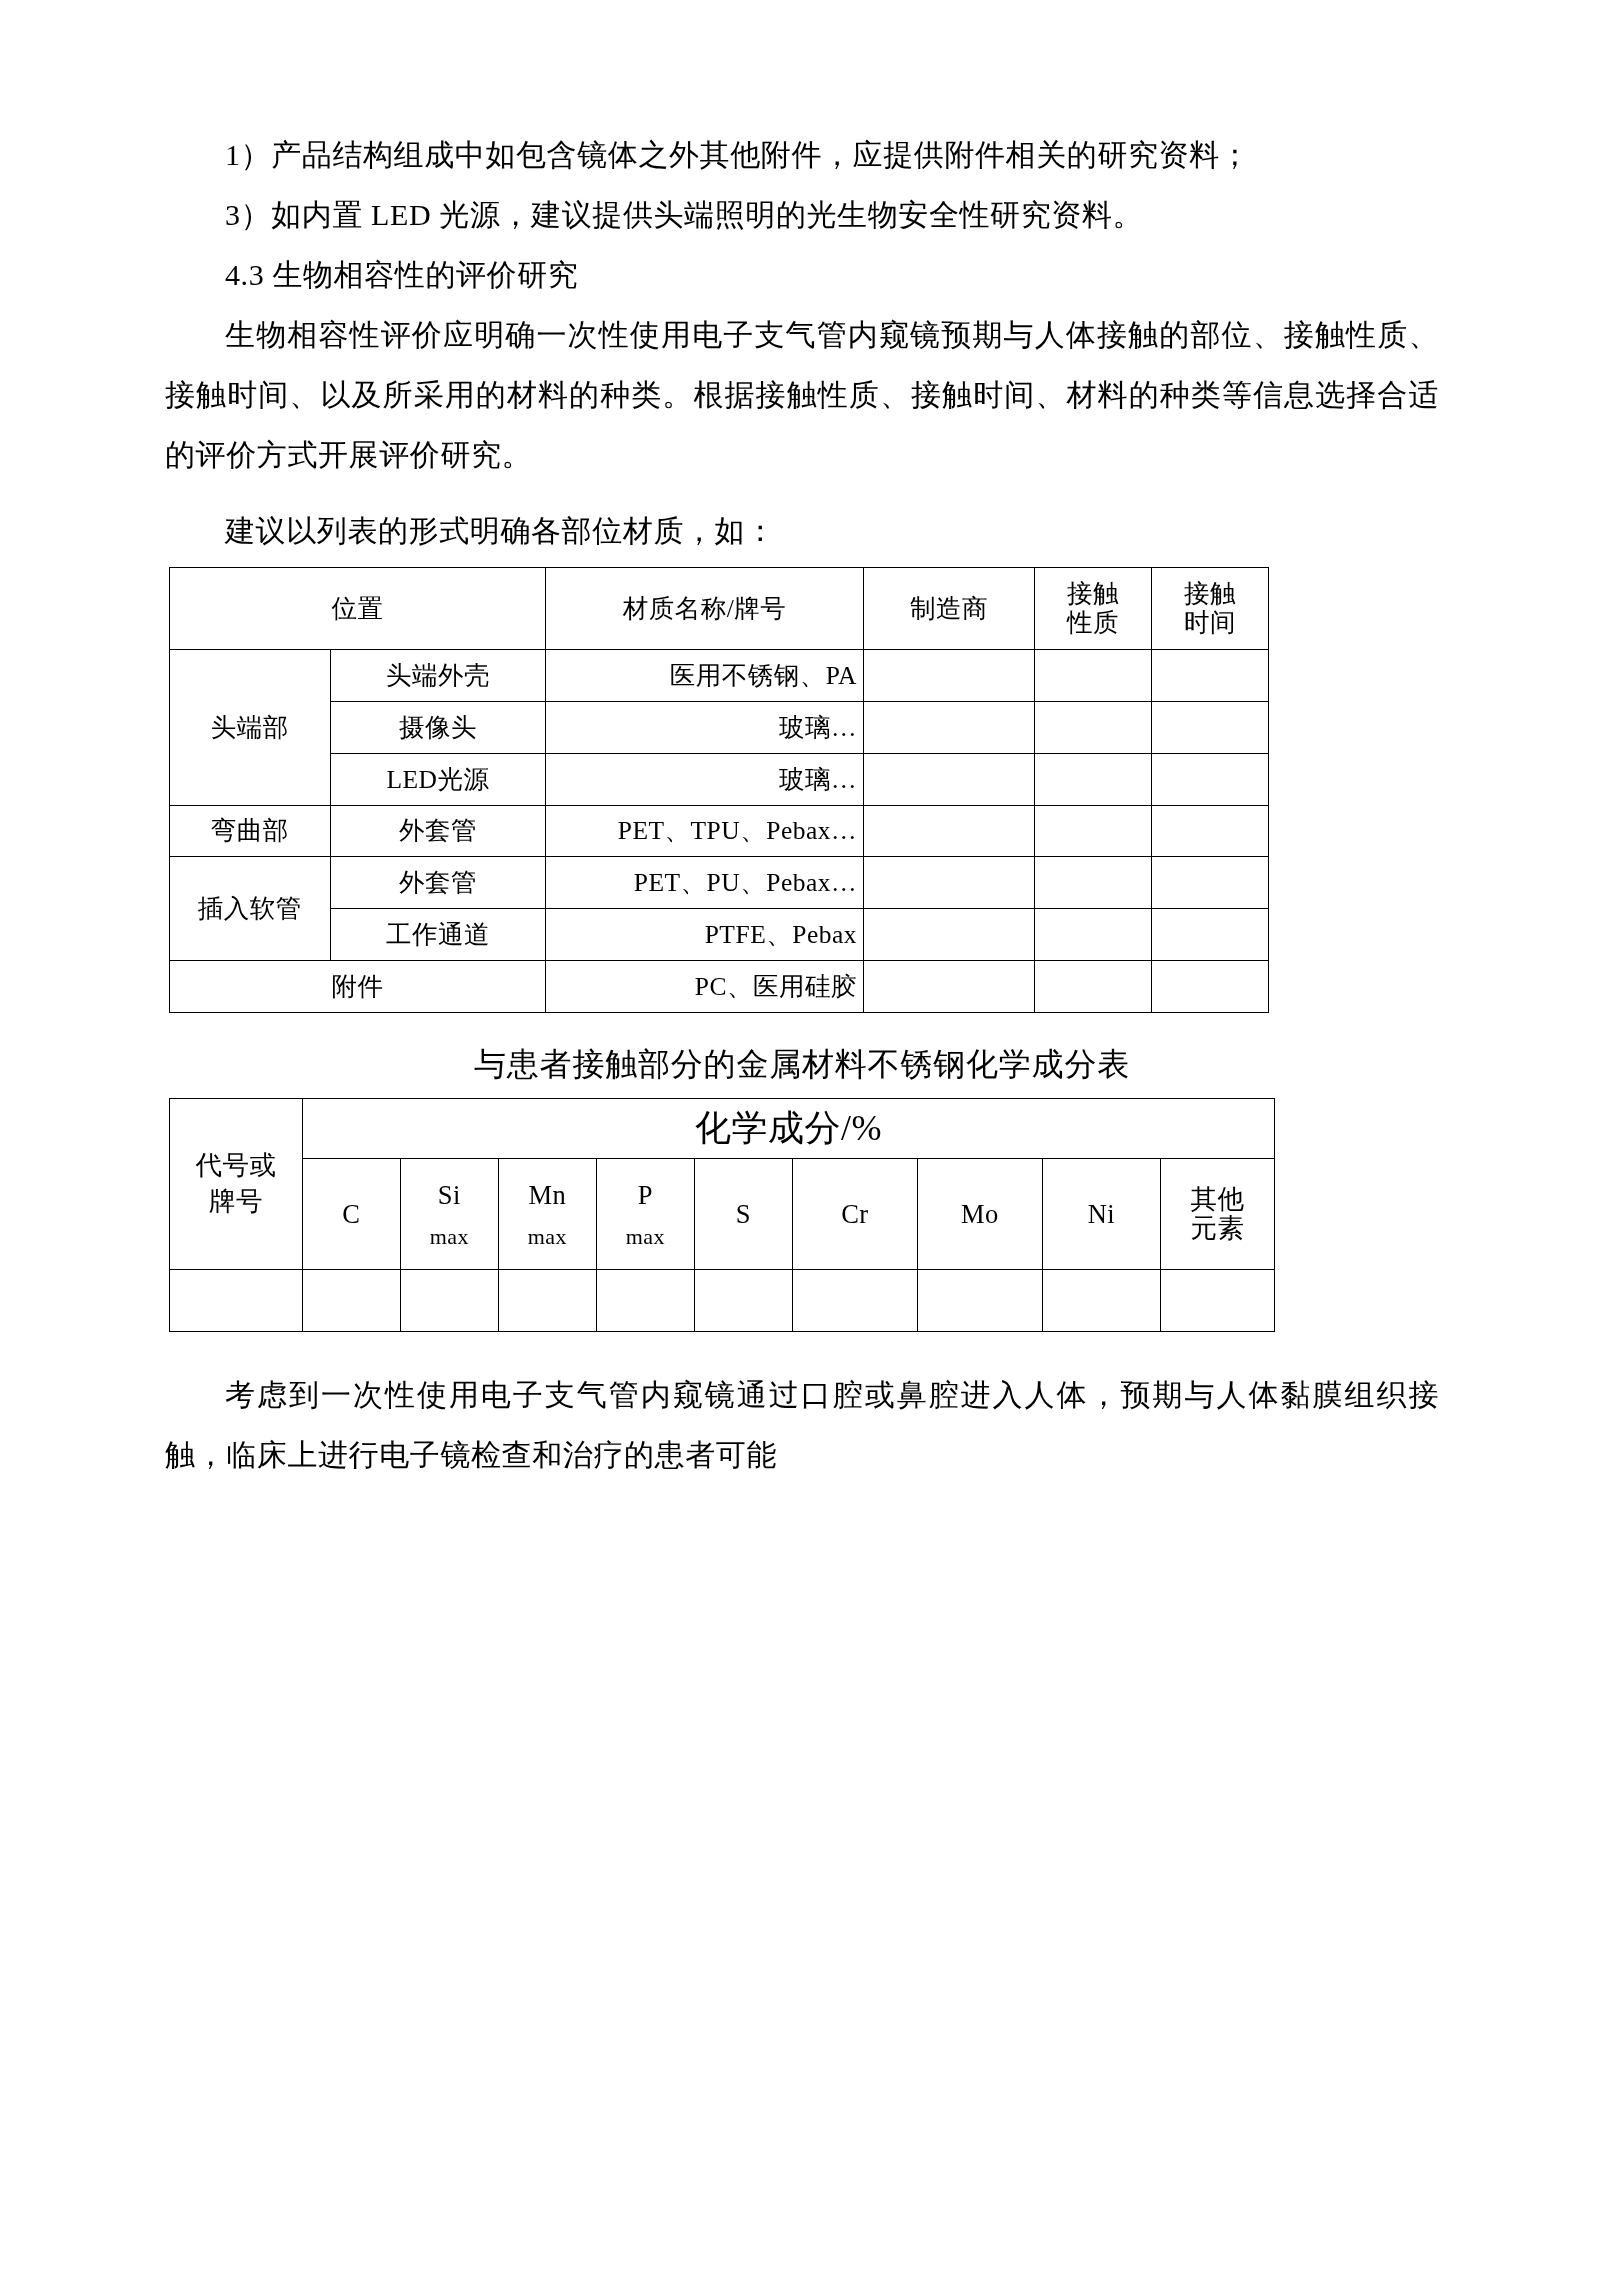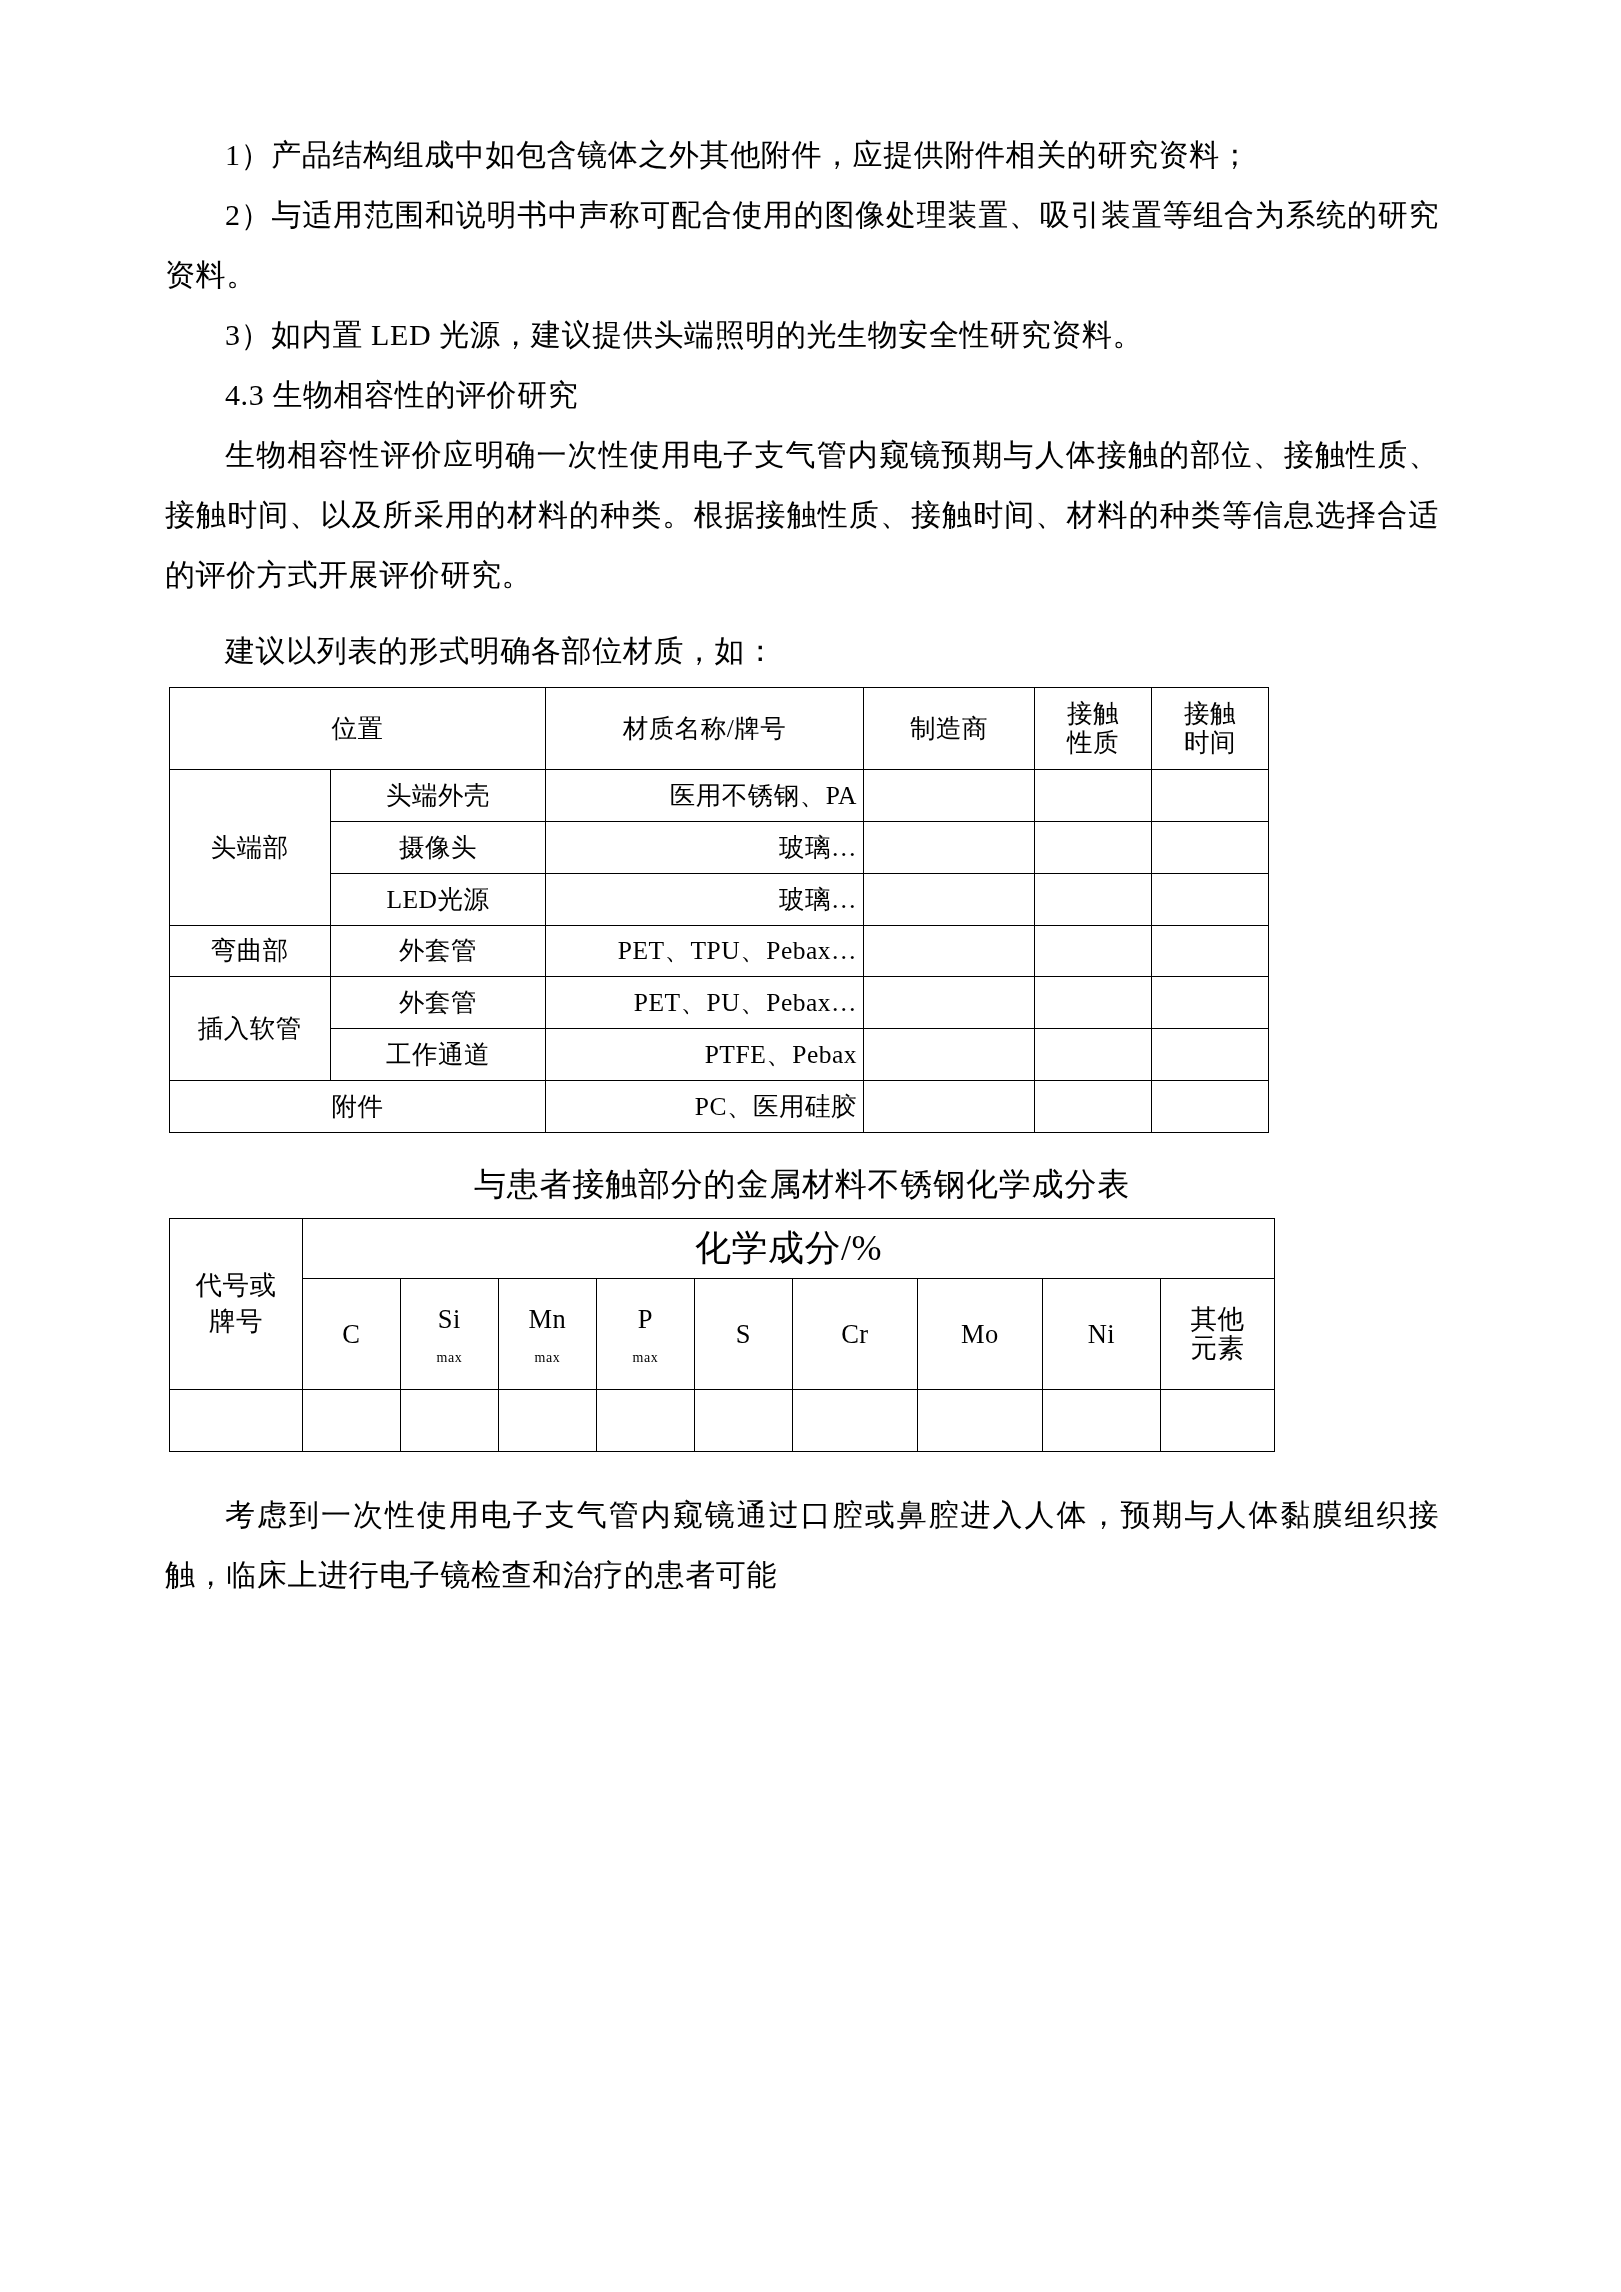--- a/index.html
+++ b/index.html
@@ -92,32 +92,31 @@
     width: 1106px;
     margin-left: 3.9px;
   }
   #steel-table td { height: 39px; }
   #steel-table td.grp { height: 51px; font-size: 36px; }
   #steel-table td.sub { height: 102px; }
   #steel-table td.codecell { height: 153px; font-size: 26.5px; line-height: 1.35em; }
   #steel-table td.blank { height: 53px; }
   .sym { display: block; font-size: 26.5px; line-height: 1.1em; }
   .symtop { padding-top: 2px; }
-  .maxlbl { display: block; font-size: 14px; line-height: 1.1em; margin-top: 15.7px; }
+  .maxlbl { display: block; font-size: 22px; line-height: 1.1em; margin-top: 15.7px; }
   .stack2 { line-height: 1.25em; }
   .gap-md { height: 33px; }
 </style>
 </head>
 <body>
 
 <div class="page">
   <div class="content">
 
     <p class="para">1）产品结构组成中如包含镜体之外其他附件，应提供附件相关的研究资料；</p>
-    <p class="para">2）与适用范围和说明书中声称可配合使用的图像处理装置、吸引装置等组合为系统的研究资料。</p>
     <p class="para">3）如内置 LED 光源，建议提供头端照明的光生物安全性研究资料。</p>
     <p class="para">4.3 生物相容性的评价研究</p>
     <p class="para">生物相容性评价应明确一次性使用电子支气管内窥镜预期与人体接触的部位、接触性质、接触时间、以及所采用的材料的种类。根据接触性质、接触时间、材料的种类等信息选择合适的评价方式开展评价研究。</p>
 
     <p class="caption-left">建议以列表的形式明确各部位材质，如：</p>
 
     <table id="materials-table" class="doc-table">
       <colgroup>
         <col style="width:157px">
         <col style="width:210px">

